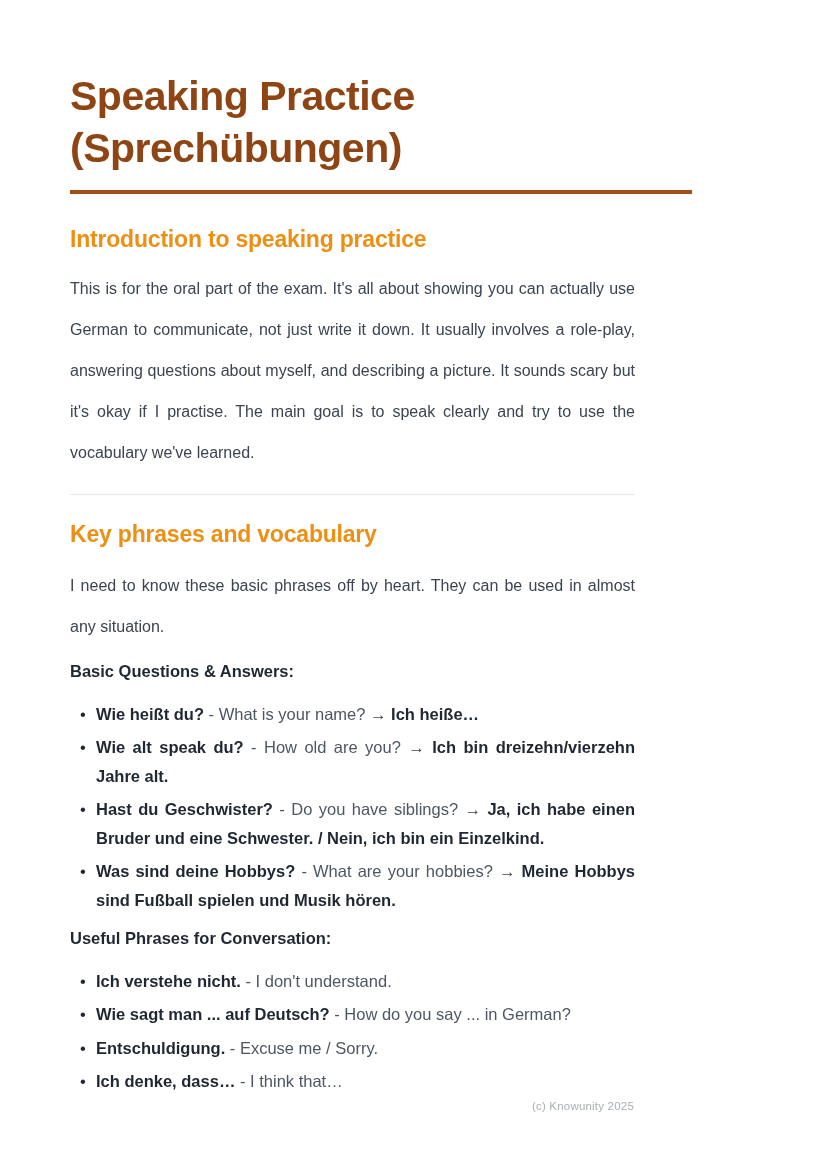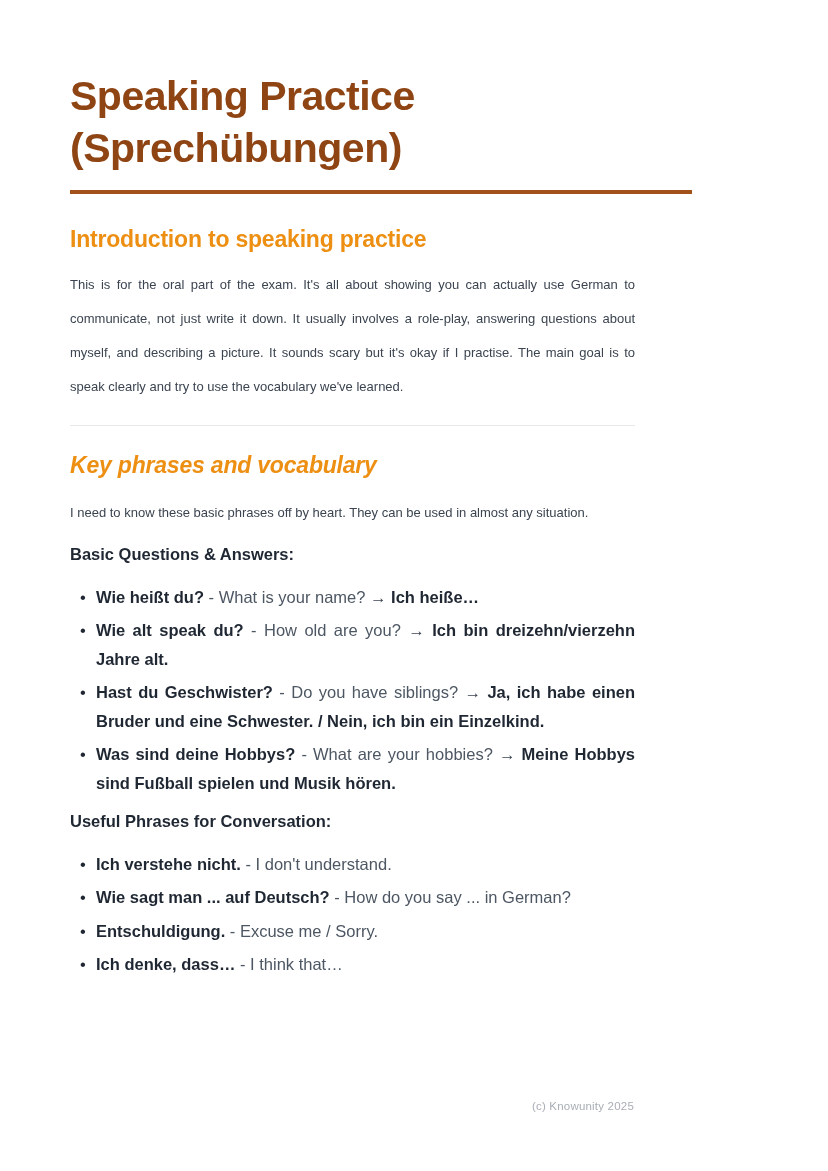--- a/index.html
+++ b/index.html
@@ -16,23 +16,23 @@
   .doc-title {
     margin:0; font-size:41px; line-height:52px; font-weight:700;
     letter-spacing:-0.5px; color:var(--title);
   }
   .title-rule { width:648px; height:4px; background:var(--rule); border:none; margin:16px 0 0; }
   .section-heading {
     margin:0; font-size:23px; line-height:30px; font-weight:700;
     letter-spacing:-0.2px; color:var(--heading);
   }
   .h2-a { margin-top:30px; }
-  .h2-b { margin-top:24px;font-style:italic; }
+  .h2-b { margin-top:24px; }
   .body-para {
-    margin:14px 0 0; font-size:13px; line-height:34px;
+    margin:14px 0 0; font-size:16px; line-height:41px;
     color:var(--body); text-align:justify;
   }
   .body-para.second { margin-top:16px; }
   .divider { border:none; border-top:1px solid var(--divider); margin:21px 0 0; width:565px; }
   .group-label {
     margin:10px 0 0; font-size:16.5px; line-height:28.5px;
     font-weight:700; color:var(--strong);
   }
   .phrase-list { list-style:none; margin:14px 0 0; padding:0 0 0 26px; }
   .phrase-list li {

